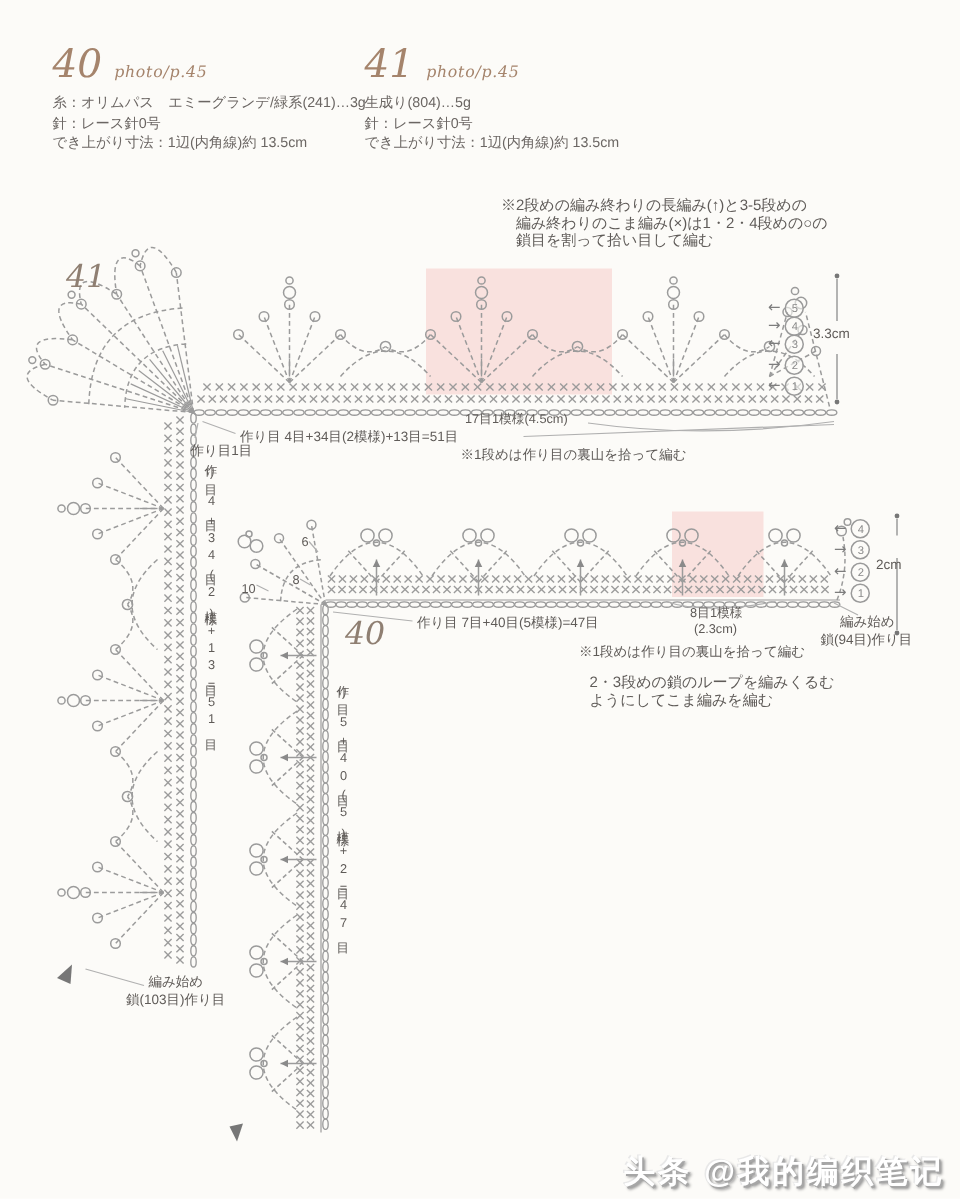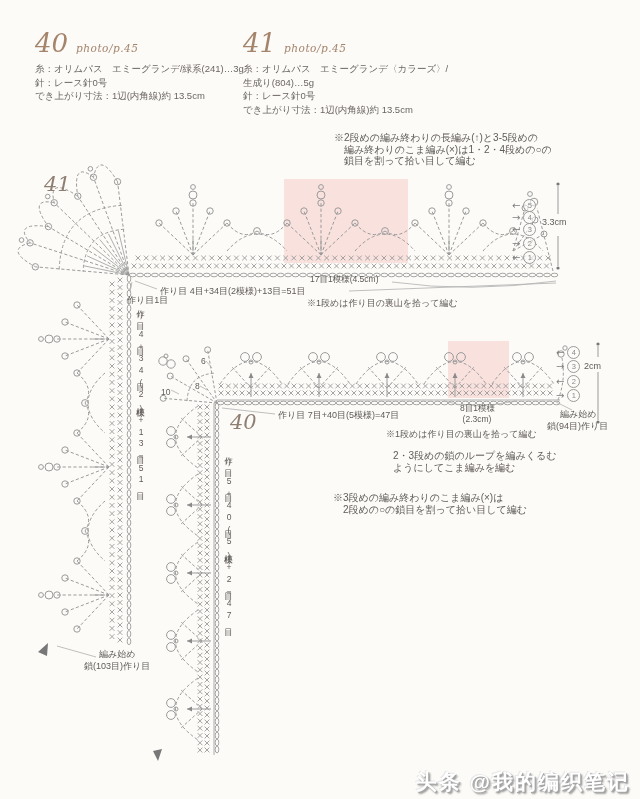--- a/index.html
+++ b/index.html
@@ -1292,21 +1292,20 @@
     <div class="specline">糸：オリムパス　エミーグランデ/緑系(241)…3g</div>
     <div class="specline">針：レース針0号</div>
     <div class="specline">でき上がり寸法：1辺(内角線)約 13.5cm</div>
   </div>
 
   <div class="patblock" style="left:243px;top:30px">
     <div class="patline">
       <span class="patnum">41</span>
       <span class="patphoto">photo/p.45</span>
     </div>
-    <div class="specline">糸：オリムパス　エミーグランデ〈カラーズ〉/</div>
     <div class="specline">生成り(804)…5g</div>
     <div class="specline">針：レース針0号</div>
     <div class="specline">でき上がり寸法：1辺(内角線)約 13.5cm</div>
   </div>
 
   <div class="notes" style="left:334px;top:132px">
     <div>※2段めの編み終わりの長編み(↑)と3-5段めの</div>
     <div>　編み終わりのこま編み(×)は1・2・4段めの○の</div>
     <div>　鎖目を割って拾い目して編む</div>
   </div>
@@ -1354,37 +1353,33 @@
     <span class="cnum">3</span>
   </div>
   <div class="row" style="left:556px;top:375px">
     <span class="arr">←</span>
     <span class="cnum">2</span>
   </div>
   <div class="row" style="left:556px;top:389px">
     <span class="arr">→</span>
     <span class="cnum">1</span>
   </div>
-  <div class="t small" style="left:584px;top:360px">2cm</div>
+  <div class="t small" style="left:584px;top:370px">2cm</div>
 
   <div class="t tiny" style="left:435px;top:403px;width:60px;text-align:right">8目1模様</div>
   <div class="t tiny" style="left:447px;top:414px;width:60px;text-align:center">(2.3cm)</div>
   <div class="t small" style="left:278px;top:409px">作り目 7目+40目(5模様)=47目</div>
   <div class="t small" style="left:560px;top:408px">編み始め</div>
   <div class="t small" style="left:547px;top:420px">鎖(94目)作り目</div>
   <div class="t small" style="left:386px;top:428px">※1段めは作り目の裏山を拾って編む</div>
   <div class="vtext" style="left:223px;top:450px;height:190px">作り目 5目+40目(5模様)+2目=47目</div>
 
   <div class="t tiny" style="left:201px;top:356px">6</div>
   <div class="t tiny" style="left:195px;top:381px">8</div>
   <div class="t tiny" style="left:161px;top:387px">10</div>
 
   <div class="notes" style="left:333px;top:450px">
     <div>　　　　　　2・3段めの鎖のループを編みくるむ</div>
     <div>　　　　　　ようにしてこま編みを編む</div>
   </div>
-  <div class="notes" style="left:333px;top:492px">
-    <div>※3段めの編み終わりのこま編み(×)は</div>
-    <div>　2段めの○の鎖目を割って拾い目して編む</div>
-  </div>
 
   <div class="wm">头条 @我的编织笔记</div>
 </div>
 
 </body></html>

